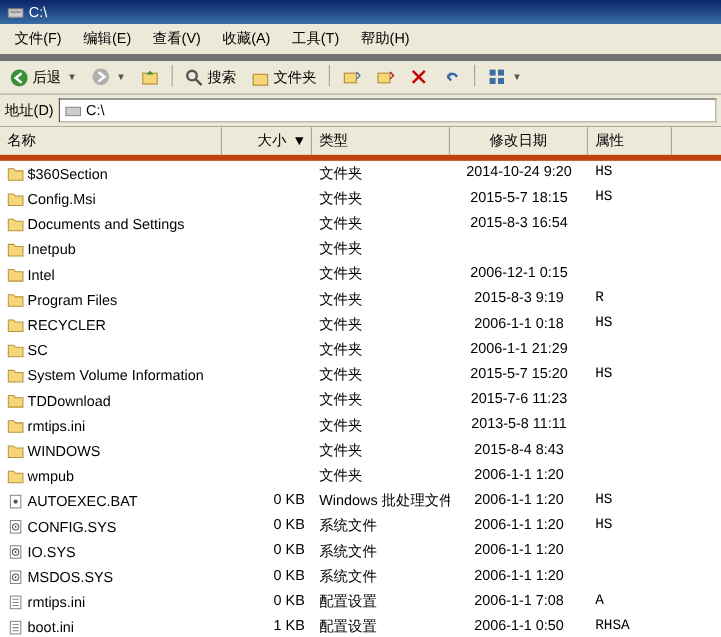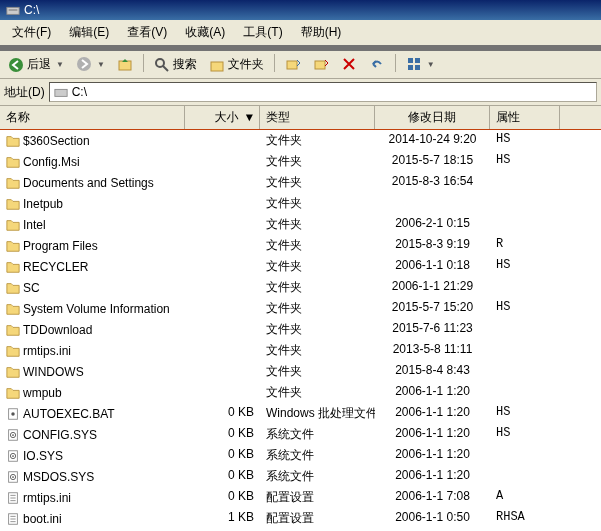--- a/index.html
+++ b/index.html
@@ -8,21 +8,21 @@
 .titlebar .icon { width: 14px; height: 14px; display: inline-block; }
 .menubar { background: #ece9d8; padding: 2px 4px; display: flex; gap: 2px; border-bottom: 6px solid #737373; }
 .menubar span { padding: 2px 8px; cursor: default; }
 .toolbar { background: #ece9d8; padding: 3px 4px; display: flex; align-items: flex-start; gap: 4px; border-bottom: 1px solid #aca899; }
 .tb-btn { display: inline-flex; align-items: center; gap: 3px; padding: 2px 4px; cursor: default; }
 .tb-sep { width: 1px; height: 18px; background: #aca899; margin: 0 2px; }
 .tb-icon { width: 16px; height: 16px; display: inline-block; }
 .addressbar { background: #ece9d8; padding: 3px 4px; display: flex; align-items: center; gap: 4px; border-bottom: 1px solid #aca899; }
 .addr-input { flex: 1; border: 1px inset #aca899; background: white; padding: 2px 4px; display: flex; align-items: center; gap: 4px; }
 .listview { background: white; }
-.lv-header { display: flex; background: #ece9d8; border-bottom: 1px solid #c2410c; }
+.lv-header { display: flex; background: #ece9d8; border-bottom: 5px solid #c2410c; }
 .lv-header .col { padding: 3px 6px; border-right: 1px solid #aca899; cursor: default; }
 .lv-body { }
 .lv-row { display: flex; padding: 1px 0; cursor: default; }
 .lv-row .cell { padding: 1px 6px; white-space: nowrap; overflow: hidden; }
 .col-name { width: 185px; display: flex; align-items: center; gap: 3px; }
 .col-size { width: 75px; text-align: right; }
 .col-type { width: 115px; }
 .col-date { width: 115px; text-align: center; }
 .col-attr { width: 70px; font-family: Liberation Mono, monospace; }
 .file-icon { width: 14px; height: 14px; display: inline-block; flex-shrink: 0; }
@@ -191,21 +191,21 @@
       </div>
       <div class="lv-row">
         <div class="cell col-name">
           <span class="file-icon"><svg viewBox="0 0 16 16">
               <path d="M1 3 L6 3 L8 5 L15 5 L15 14 L1 14 Z" fill="#f5d77a" stroke="#b8923c"></path>
             </svg></span>
           <span class="lbl">Intel</span>
         </div>
         <div class="cell col-size"></div>
         <div class="cell col-type">文件夹</div>
-        <div class="cell col-date">2006-2-1 0:15</div>
+        <div class="cell col-date">2006-12-1 0:15</div>
         <div class="cell col-attr"></div>
       </div>
       <div class="lv-row">
         <div class="cell col-name">
           <span class="file-icon"><svg viewBox="0 0 16 16">
               <path d="M1 3 L6 3 L8 5 L15 5 L15 14 L1 14 Z" fill="#f5d77a" stroke="#b8923c"></path>
             </svg></span>
           <span class="lbl">Program Files</span>
         </div>
         <div class="cell col-size"></div>

